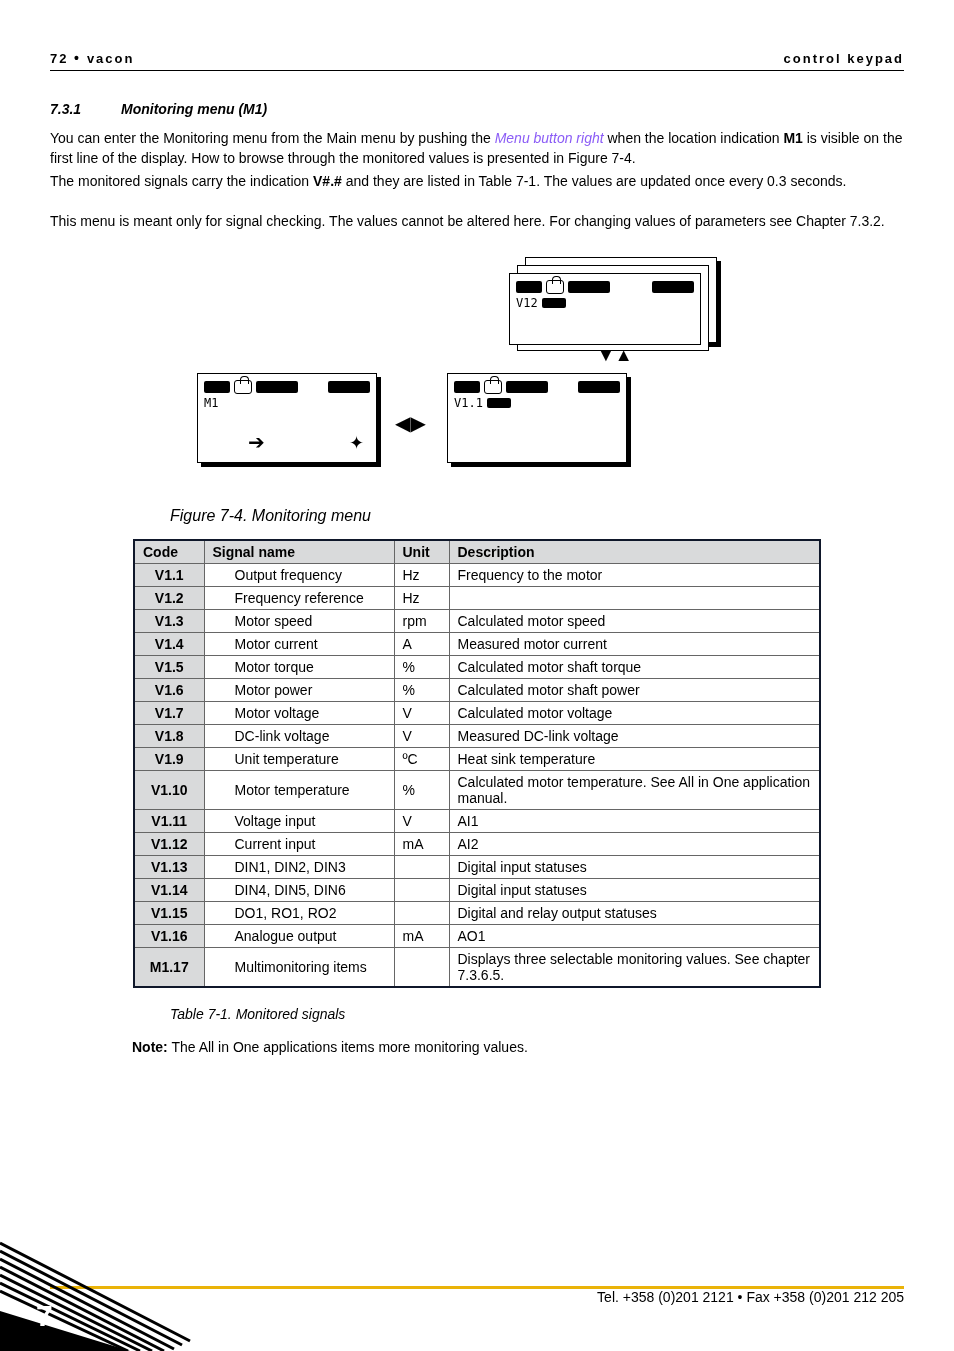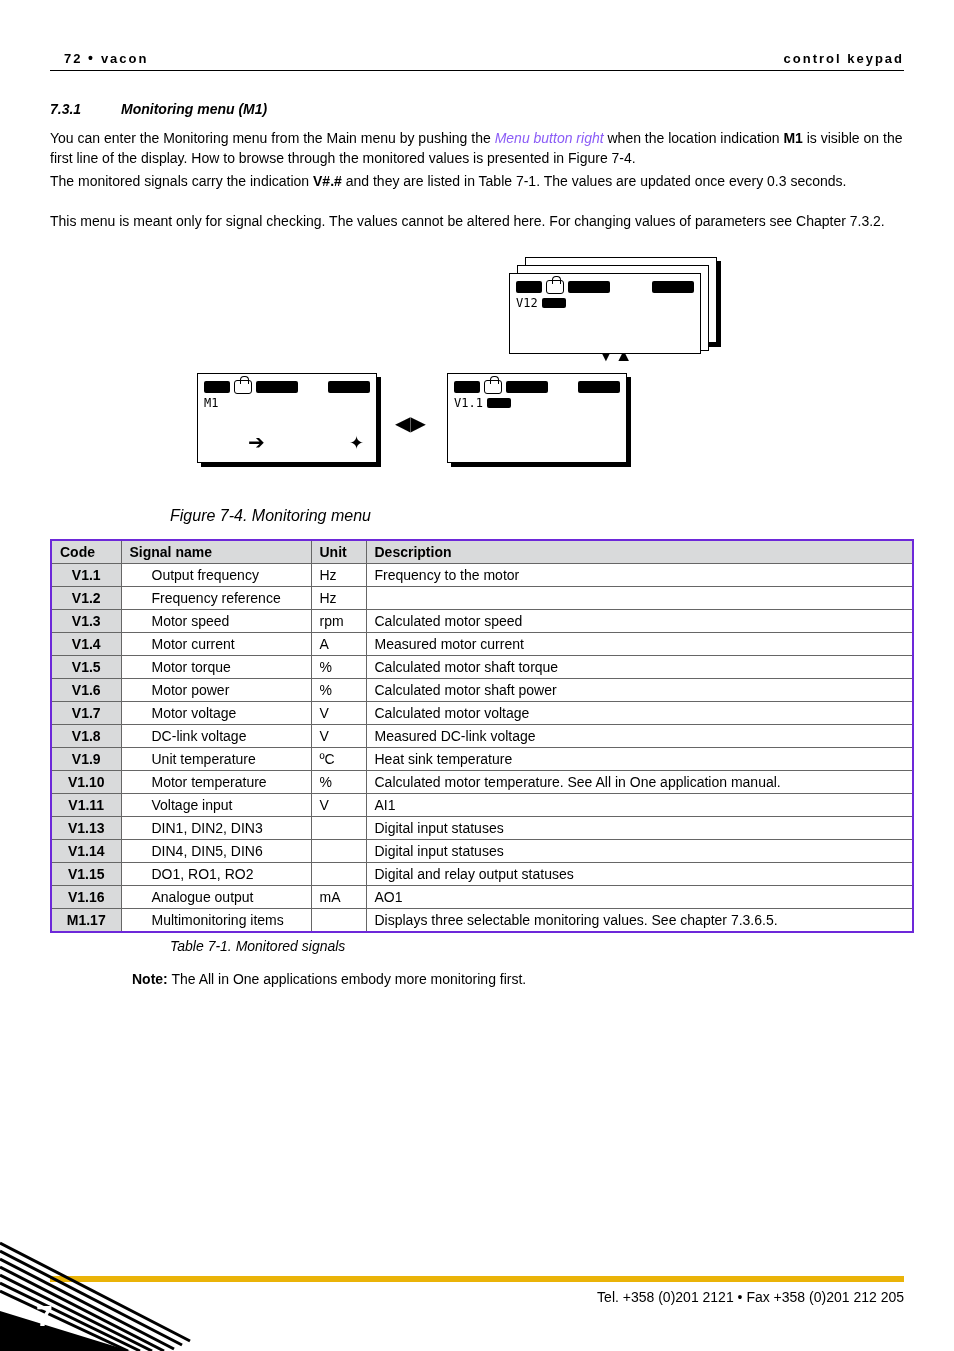--- a/index.html
+++ b/index.html
@@ -19,21 +19,20 @@
     align-items: center;
     border-bottom: 1px solid #000;
     padding-bottom: 4px;
     margin-bottom: 30px;
   }
   .page-bullet {
     font-family: "Arial Black", Arial, sans-serif;
     font-weight: 900;
     font-size: 13px;
     letter-spacing: 2px;
-    margin-left: 14px;
   }
   .page-bullet .bullet { font-size: 14px; }
   .header-right {
     font-family: "Arial Black", Arial, sans-serif;
     font-weight: 900;
     font-size: 13px;
     letter-spacing: 2px;
   }
   .section-title {
     font-style: italic;
@@ -55,23 +54,23 @@
     position: relative;
   }
   .fig-caption {
     font-style: italic;
     margin: 4px 0 14px 120px;
     font-size: 16px;
   }
   
   table.monitor {
     border-collapse: collapse;
-    width: 864px;
-    margin: 0 auto 5px auto;
-    border: 2px solid #6d28d9;
+    width: 688px;
+    margin: 0 auto 18px auto;
+    border: 2px solid #0f172a;
   }
   table.monitor th, table.monitor td {
     border: 1px solid #666;
     padding: 3px 8px;
     font-size: 14px;
     text-align: left;
     vertical-align: middle;
   }
   table.monitor th {
     background: #d9dadb;
@@ -84,22 +83,22 @@
     font-style: italic;
     margin: 2px 0 16px 120px;
     font-size: 14px;
   }
   .note-line { margin: 0 0 0 82px; }
   .footer-row {
     position: absolute;
     bottom: 46px;
     left: 50px;
     right: 50px;
-    border-top: 6px solid #eab308;
-    padding-top: 7px;
+    border-top: 3px solid #eab308;
+    padding-top: 0;
     text-align: right;
     font-size: 14px;
   }
   .chapter-badge {
     position: absolute;
     bottom: 0;
     left: 0;
     width: 200px;
     height: 110px;
   }
@@ -198,21 +197,21 @@
       <span>V1.1</span>
       <span class="blk-rect" style="width:24px;height:10px;display:inline-block;"></span>
     </div>
   </div>
 
   <div style="position:absolute; left:400px; top:92px; font-size:18px;">▼▲</div>
 
   <div class="shadow" style="left:332px; top:8px; width:192px; height:86px;"></div>
   <div class="screen" style="left:328px; top:4px; width:192px; height:86px; background:#fff;"></div>
   <div class="screen" style="left:320px; top:12px; width:192px; height:86px; background:#fff;"></div>
-  <div class="screen" style="left:312px; top:20px; width:192px; height:81px;">
+  <div class="screen" style="left:312px; top:20px; width:192px; height:72px;">
     <div class="screen-inner-top">
       <div class="blk-rect" style="width:26px;height:12px;"></div>
       <div class="sym"></div>
       <div class="blk-rect" style="width:42px;height:12px;"></div>
       <div style="flex:1"></div>
       <div class="blk-rect" style="width:42px;height:12px;"></div>
     </div>
     <div class="pix" style="display:flex;align-items:center;gap:4px;">
       <span>V12</span>
       <span class="blk-rect" style="width:24px;height:10px;display:inline-block;"></span>
@@ -291,20 +290,26 @@
         <td class="unit">%</td>
         <td>Calculated motor temperature. See All in One application manual.</td>
       </tr>
       <tr>
         <td class="code">V1.11</td>
         <td class="sig">Voltage input</td>
         <td class="unit">V</td>
         <td>AI1</td>
       </tr>
       <tr>
+        <td class="code">V1.12</td>
+        <td class="sig">Current input</td>
+        <td class="unit">mA</td>
+        <td>AI2</td>
+      </tr>
+      <tr>
         <td class="code">V1.13</td>
         <td class="sig">DIN1, DIN2, DIN3</td>
         <td class="unit"></td>
         <td>Digital input statuses</td>
       </tr>
       <tr>
         <td class="code">V1.14</td>
         <td class="sig">DIN4, DIN5, DIN6</td>
         <td class="unit"></td>
         <td>Digital input statuses</td>
@@ -325,21 +330,21 @@
         <td class="code">M1.17</td>
         <td class="sig">Multimonitoring items</td>
         <td class="unit"></td>
         <td>Displays three selectable monitoring values. See chapter 7.3.6.5.</td>
       </tr>
     </tbody>
 </table>
 <div class="tbl-caption">Table 7-1. Monitored signals</div>
 
 <p class="body note-line">
-  <span class="bold">Note:</span><span> The All in One applications embody more monitoring first.</span>
+  <span class="bold">Note:</span><span> The All in One applications items more monitoring values.</span>
 </p>
 
 <div class="footer-row">
   <span>Tel. +358 (0)201 2121 • Fax +358 (0)201 212 205</span>
 </div>
 
 <div class="chapter-badge">
   <svg width="200" height="110" viewBox="0 0 200 110">
     <polygon points="0,110 0,70 130,110" fill="#000"></polygon>
     <g stroke="#000" stroke-width="3">

